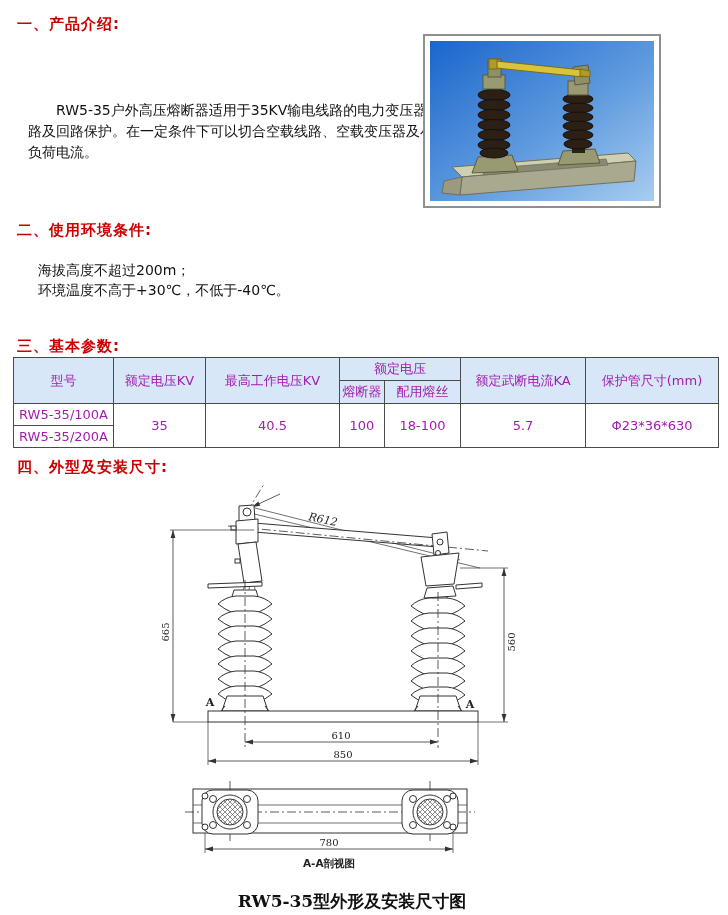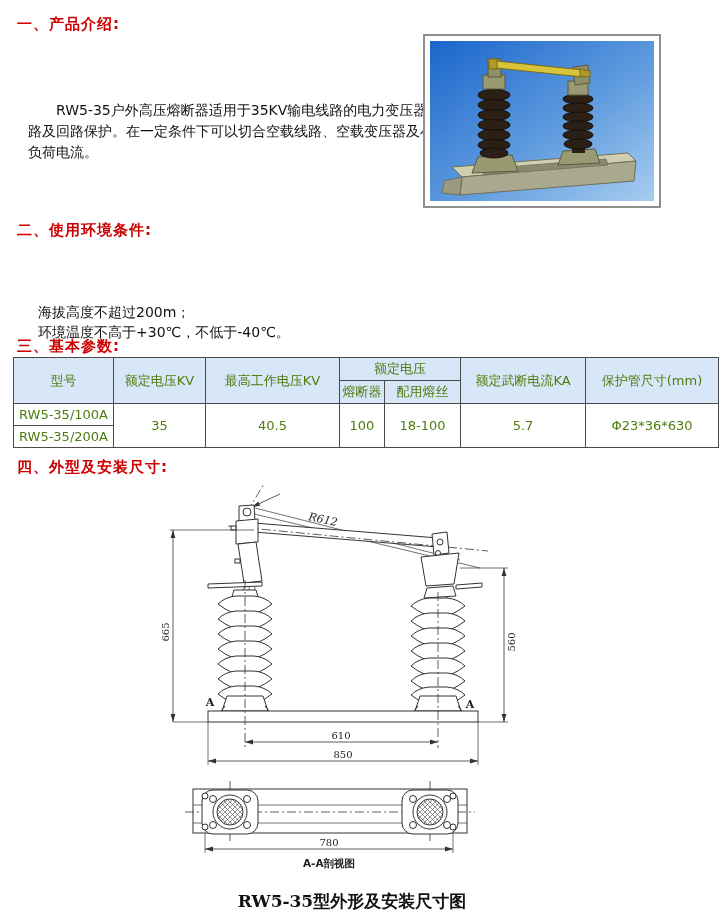--- a/index.html
+++ b/index.html
@@ -10,30 +10,30 @@
   }
   .sec-heading{
     position:absolute;left:13px;margin:4px;
     font-size:15px;font-weight:bold;color:#cc0000;letter-spacing:1px;
   }
   #h-s1{top:11px;} #h-s2{top:217px;} #h-s3{top:333px;} #h-s4{top:454px;}
   .intro-par{
     position:absolute;left:14px;top:86px;width:414px;margin:14px;
     font-size:14px;line-height:21px;text-indent:2em;color:#111;
   }
-  .env-line{position:absolute;left:38px;font-size:14px;line-height:20px;color:#111;margin-top:42px;}
+  .env-line{position:absolute;left:38px;font-size:14px;line-height:20px;color:#111;}
   #env1{top:260px;} #env2{top:280px;}
   .photo-frame{
     position:absolute;left:423px;top:34px;width:224px;height:160px;
     border:2px solid #8f8f8f;background:#fff;padding:5px;
   }
   table.params{
     position:absolute;left:13px;top:357px;width:705px;
     border-collapse:collapse;table-layout:fixed;
-    font-size:13px;color:#4d7c0f;text-align:center;padding-left:36px;
+    font-size:13px;color:#a21caf;text-align:center;padding-left:36px;
   }
   table.params td{
     border:1px solid #4a4a4a;padding:1px 2px;vertical-align:middle;
     overflow:hidden;white-space:nowrap;
   }
   table.params td.hd{background:#d7e7f7;}
   tr.r-hd1 td{height:20px;} tr.r-hd2 td{height:20px;}
   tr.r-d1 td{height:19px;} tr.r-d2 td{height:19px;}
   .drawing-wrap{position:absolute;left:150px;top:480px;width:430px;height:395px;}
   .fig-caption{

